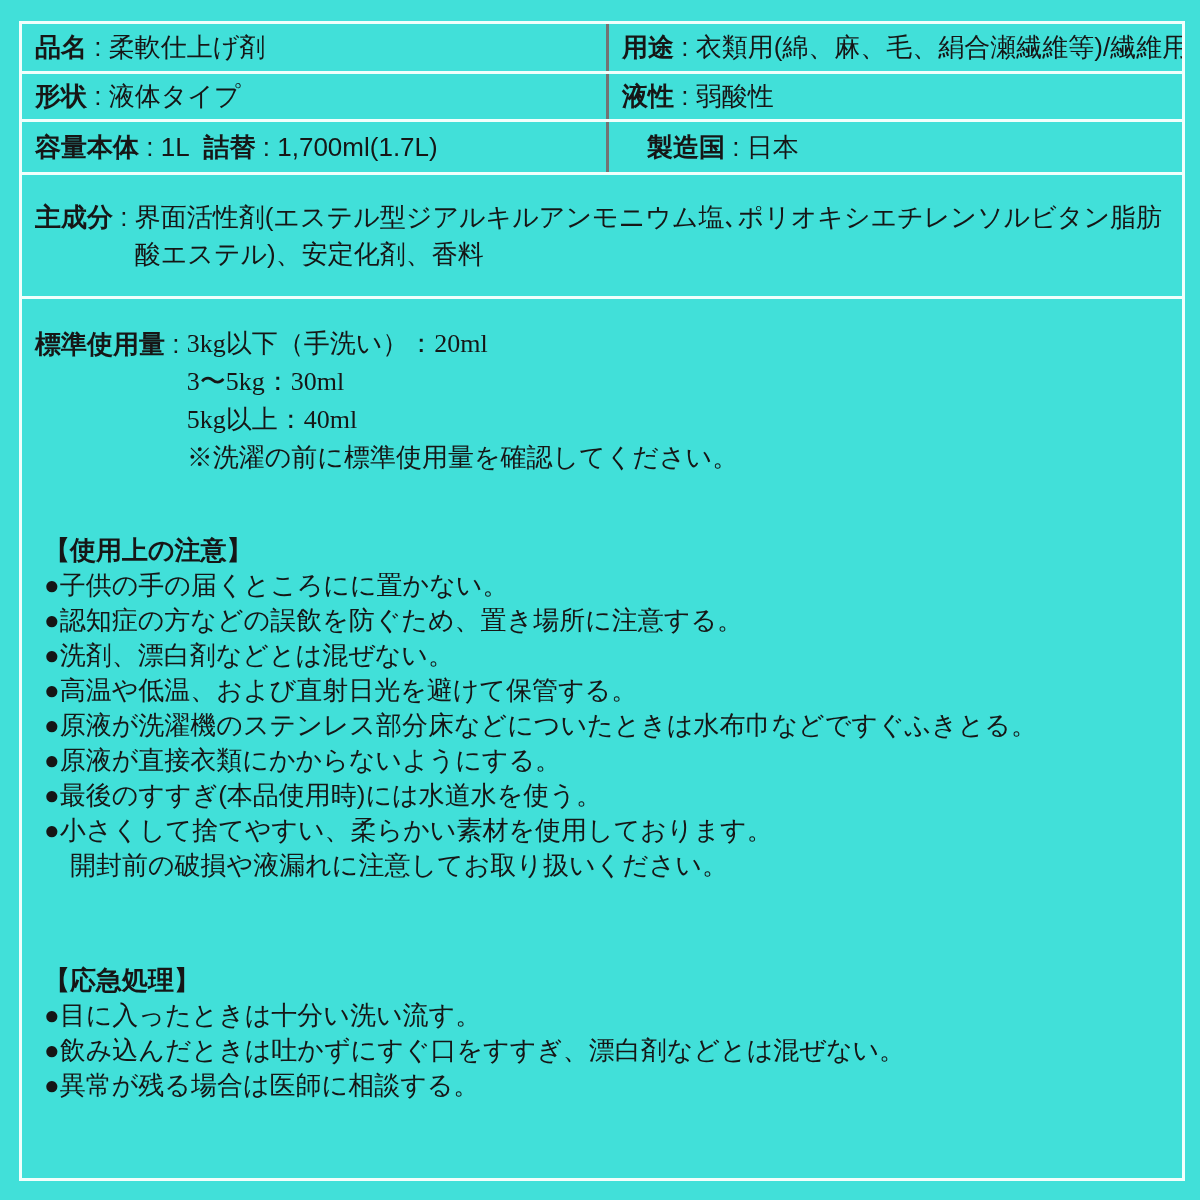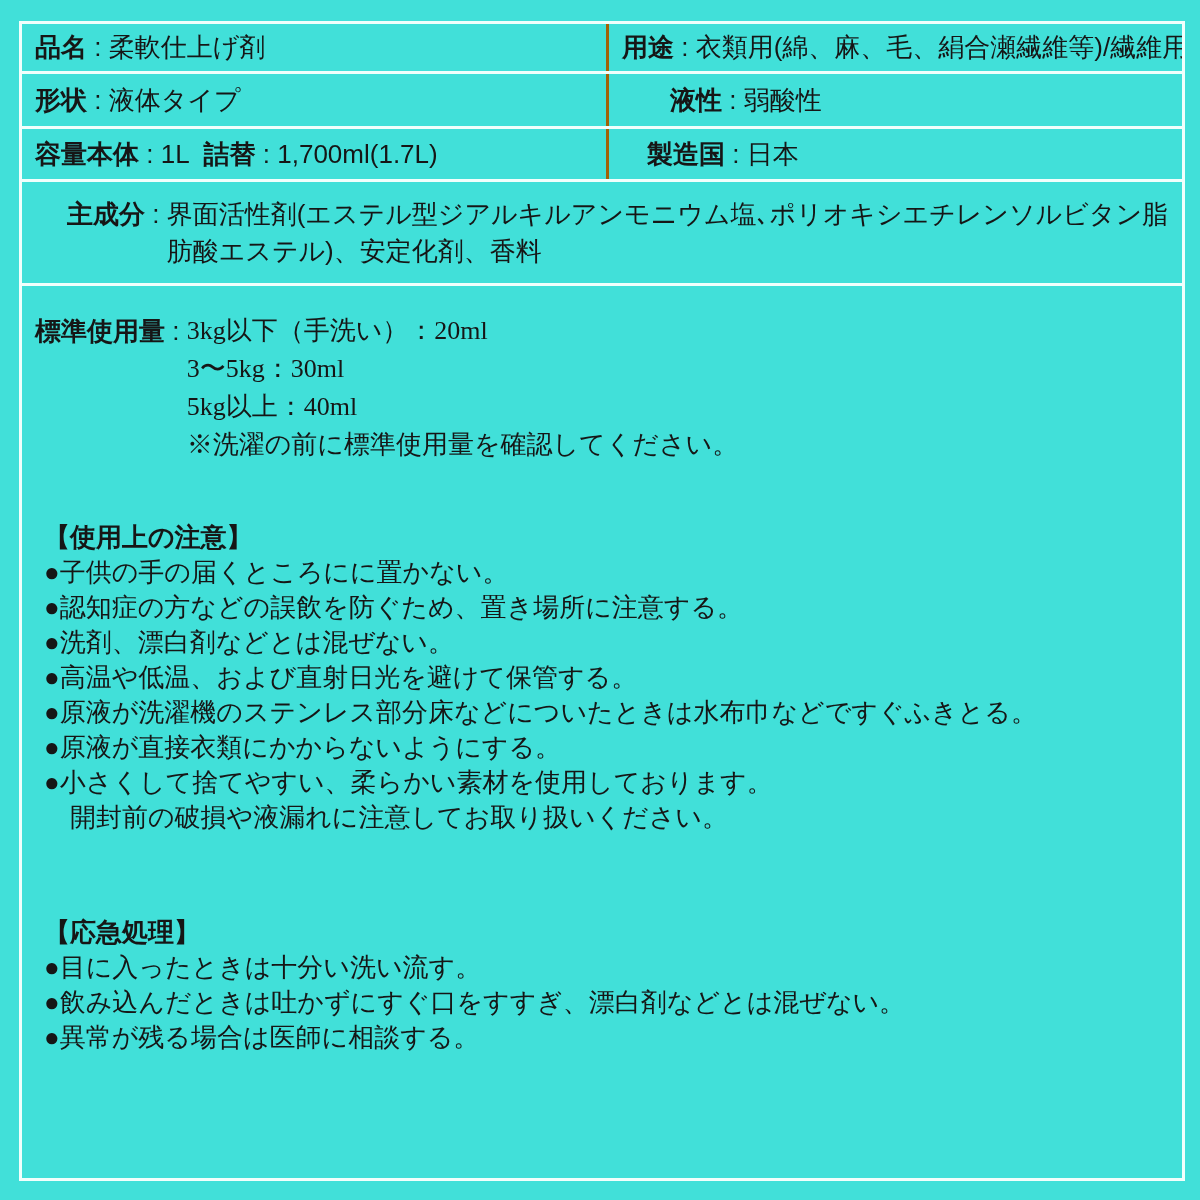--- a/index.html
+++ b/index.html
@@ -13,30 +13,30 @@
     overflow: hidden;
   }
   .sheet {
     position: absolute;
     left: 19px; top: 21px; right: 15px; bottom: 19px;
     border: 3px solid #F1FFFC;
   }
   
   .trow { display: flex; border-bottom: 3px solid #F1FFFC; box-sizing: border-box; }
   .r1 { height: 50px; }
-  .r2 { height: 55px; gap: 48px; }
+  .r2 { height: 48px; }
   .r3 { height: 53px; gap: 25px; }
-  .r4 { height: 104px; padding-left: 32px; }
+  .r4 { height: 124px; }
   .tcell {
     display: flex; align-items: center;
     padding: 0 10px 0 13px;
     box-sizing: border-box;
     white-space: nowrap; overflow: hidden;
   }
-  .tcell.leftcol { flex: 0 0 587px; border-right: 3px solid #a16207; }
+  .tcell.leftcol { flex: 0 0 587px; border-right: 3px solid #737373; }
   .tcell.rightcol { flex: 1; }
   .tcell.fullcol { flex: 1; white-space: normal; }
   .lbl { font-weight: bold; }
   .sep { white-space: pre; }
   .ml14 { margin-left: 14px; }
   .hang { display: flex; align-items: flex-start; line-height: 37px; width: 100%; }
   .hang .hlabel { white-space: nowrap; flex: none; }
   .hang .hbody { flex: 1; }
   
   .bodyarea { padding: 26px 22px 0 13px; }
@@ -121,20 +121,21 @@
     </div>
 
     <div class="section caution">
       <div class="heading">【使用上の注意】</div>
       <div>●子供の手の届くところにに置かない。</div>
       <div>●認知症の方などの誤飲を防ぐため、置き場所に注意する。</div>
       <div>●洗剤、漂白剤などとは混ぜない。</div>
       <div>●高温や低温、および直射日光を避けて保管する。</div>
       <div>●原液が洗濯機のステンレス部分床などについたときは水布巾などですぐふきとる。</div>
       <div>●原液が直接衣類にかからないようにする。</div>
+      <div>●最後のすすぎ(本品使用時)には水道水を使う。</div>
       <div>●小さくして捨てやすい、柔らかい素材を使用しております。</div>
       <div class="cont">開封前の破損や液漏れに注意してお取り扱いください。</div>
     </div>
 
     <div class="section emergency">
       <div class="heading">【応急処理】</div>
       <div>●目に入ったときは十分い洗い流す。</div>
       <div>●飲み込んだときは吐かずにすぐ口をすすぎ、漂白剤などとは混ぜない。</div>
       <div>●異常が残る場合は医師に相談する。</div>
     </div>

